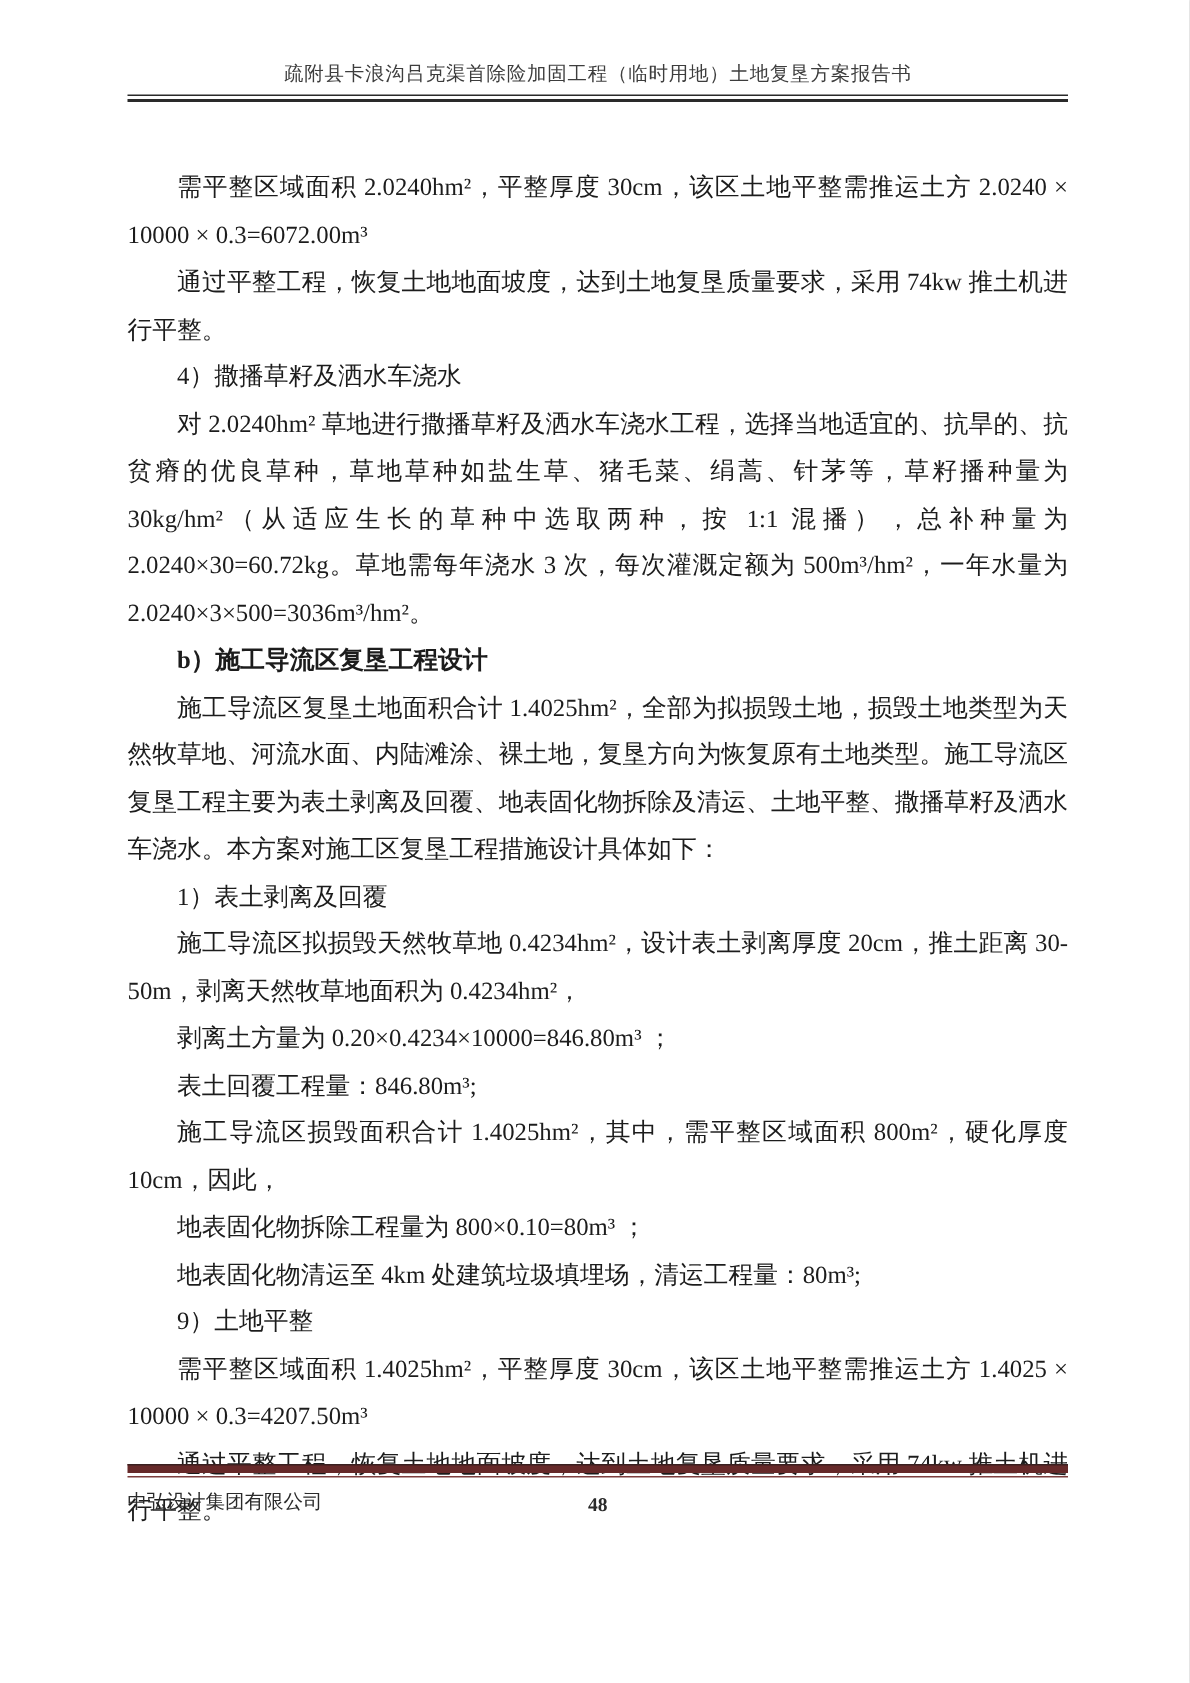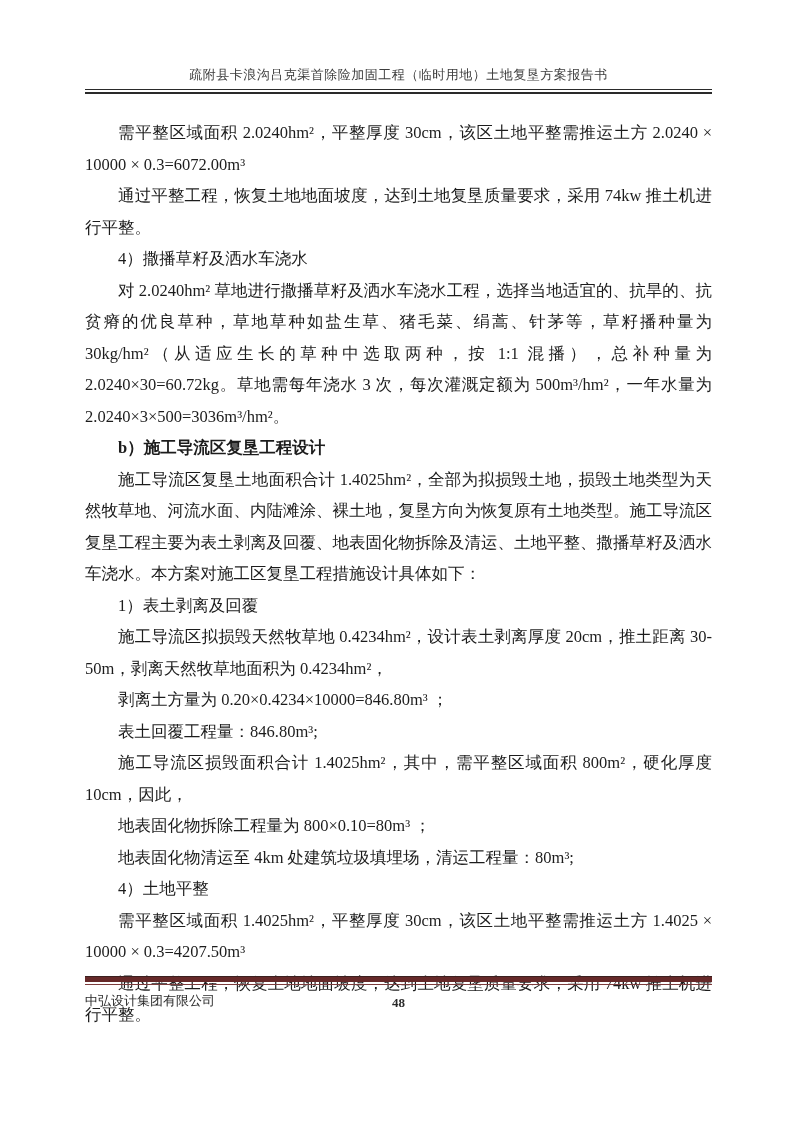--- a/index.html
+++ b/index.html
@@ -7,36 +7,36 @@
     position:relative;
     width:793px; height:1122px;
     margin:0 auto;
     background:#ffffff;
     font-family:"Liberation Serif","DejaVu Serif",serif;
     color:#1c1c1c;
     box-sizing:border-box;
     overflow:hidden;
     box-shadow:0 0 2px rgba(0,0,0,.25);
   }
-  .header { padding:66px 81px 0 85px; }
+  .header { padding:40px 81px 0 85px; }
   .header-title {
     text-align:center;
     font-size:13px;
     color:#3d3d3d;
     letter-spacing:0.5px;
     white-space:nowrap;
   }
   .header-rule {
     margin-top:5px;
     border-top:1px solid #2a2a2a;
     border-bottom:2.5px solid #2a2a2a;
     height:2px;
   }
   .doc-body {
-    padding:23px 81px 0 85px;
+    padding:41px 81px 0 85px;
     font-size:16.5px;
     line-height:31.5px;
     text-align:justify;
   }
   .para { margin:0; text-indent:2em; }
   .para.bold { font-weight:bold; }
   .footer {
     position:absolute;
     left:85px; right:81px; top:976px;
   }
@@ -82,21 +82,21 @@
       <p class="para">对 2.0240hm² 草地进行撒播草籽及洒水车浇水工程，选择当地适宜的、抗旱的、抗贫瘠的优良草种，草地草种如盐生草、猪毛菜、绢蒿、针茅等，草籽播种量为 30kg/hm²（从适应生长的草种中选取两种，按 1:1 混播），总补种量为 2.0240×30=60.72kg。草地需每年浇水 3 次，每次灌溉定额为 500m³/hm²，一年水量为 2.0240×3×500=3036m³/hm²。</p>
       <p class="para bold">b）施工导流区复垦工程设计</p>
       <p class="para">施工导流区复垦土地面积合计 1.4025hm²，全部为拟损毁土地，损毁土地类型为天然牧草地、河流水面、内陆滩涂、裸土地，复垦方向为恢复原有土地类型。施工导流区复垦工程主要为表土剥离及回覆、地表固化物拆除及清运、土地平整、撒播草籽及洒水车浇水。本方案对施工区复垦工程措施设计具体如下：</p>
       <p class="para">1）表土剥离及回覆</p>
       <p class="para">施工导流区拟损毁天然牧草地 0.4234hm²，设计表土剥离厚度 20cm，推土距离 30-50m，剥离天然牧草地面积为 0.4234hm²，</p>
       <p class="para">剥离土方量为 0.20×0.4234×10000=846.80m³ ；</p>
       <p class="para">表土回覆工程量：846.80m³;</p>
       <p class="para">施工导流区损毁面积合计 1.4025hm²，其中，需平整区域面积 800m²，硬化厚度 10cm，因此，</p>
       <p class="para">地表固化物拆除工程量为 800×0.10=80m³ ；</p>
       <p class="para">地表固化物清运至 4km 处建筑垃圾填埋场，清运工程量：80m³;</p>
-      <p class="para">4）土地平整</p>
+      <p class="para">9）土地平整</p>
       <p class="para">需平整区域面积 1.4025hm²，平整厚度 30cm，该区土地平整需推运土方 1.4025 × 10000 × 0.3=4207.50m³</p>
       <p class="para">通过平整工程，恢复土地地面坡度，达到土地复垦质量要求，采用 74kw 推土机进行平整。</p>
     </main>
 
   <div class="footer">
     <div class="rule-thick"></div>
     <div class="rule-thin"></div>
     <div class="footer-row">
       <span class="footer-company">中弘设计集团有限公司</span>
       <span class="footer-page">48</span>

